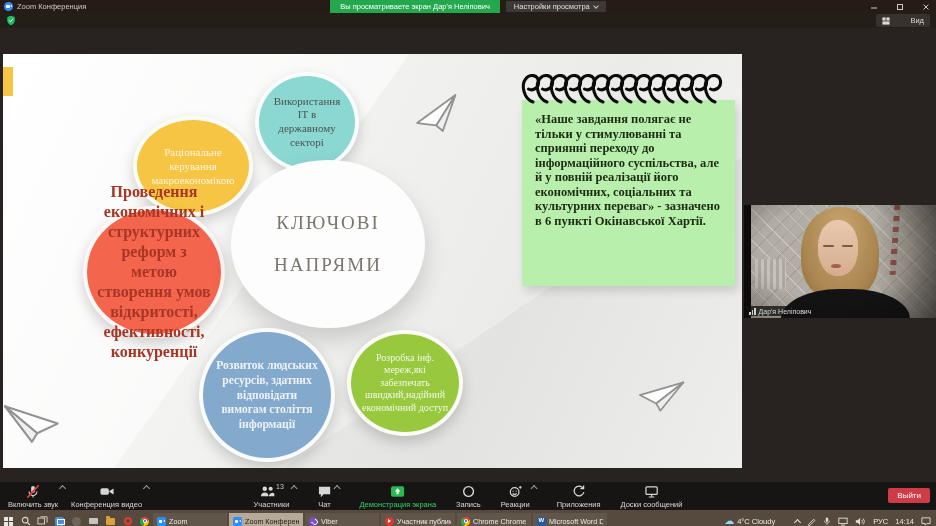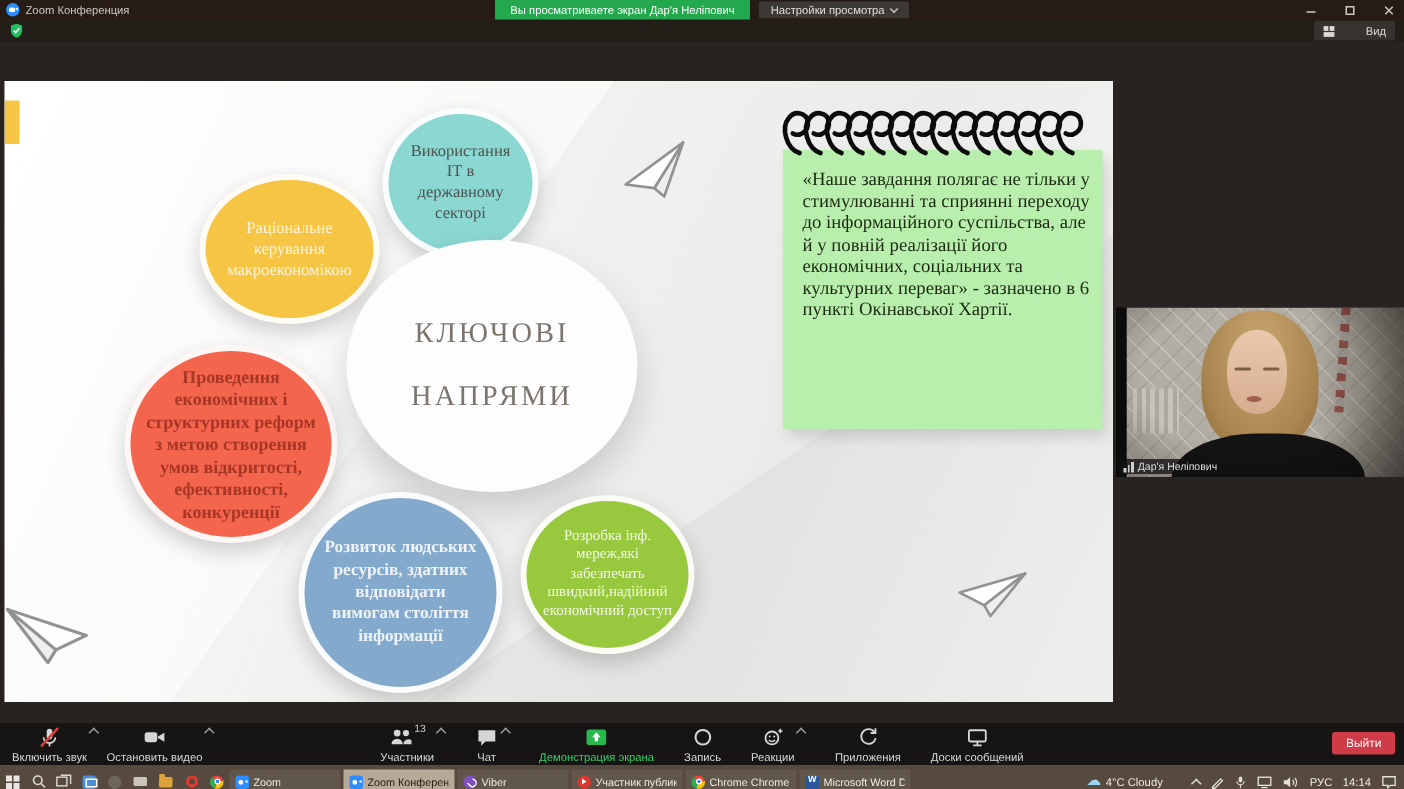--- a/index.html
+++ b/index.html
@@ -44,29 +44,29 @@
     clip-path:polygon(0 0,55% 0,15% 100%,0 100%); }
   .facet2 { position:absolute; inset:0; background:rgba(60,60,60,0.04);
     clip-path:polygon(100% 25%,100% 100%,38% 100%); }
   #yellow-tab { position:absolute; left:0; top:13px; width:10px; height:29px; background:#f6c544; }
 
   .bubble { position:absolute; border-radius:50%; display:flex; align-items:center; justify-content:center;
     text-align:center; font-family:"Liberation Serif", serif; padding:10px;
     border:4px solid rgba(255,255,255,0.95); box-shadow:0 6px 14px rgba(0,0,0,0.18); }
   .b-teal  { left:252px; top:18px;   width:104px; height:100px; background:#8bd7d2; color:#4c5350; font-size:11px; line-height:1.25; }
   .b-yellow{ left:130px; top:62px;  width:120px; height:100px; background:#f6c544; color:#fbf4de; font-size:11px; line-height:1.3; }
-  .b-red   { left:80px;  top:176px; width:142px; height:132px; background:#f4654e; color:#a83625; font-weight:bold; font-size:12px; line-height:1.25; }
+  .b-red   { left:80px;  top:152px; width:142px; height:132px; background:#f4654e; color:#a83625; font-weight:bold; font-size:16px; line-height:1.25; }
   .b-blue  { left:196px; top:274px; width:136px; height:134px; background:#83a9cd; color:#eef3f8; font-weight:bold; font-size:11.5px; line-height:1.3; }
   .b-green { left:344px; top:276px; width:116px; height:106px; background:#97c83e; color:#f3f8e8; font-size:10px; line-height:1.25; }
   .b-center{ left:228px; top:106px; width:194px; height:168px; background:#fdfdfd; color:#7b756e;
     font-size:19px; letter-spacing:2px; line-height:2.2; border:none;
     box-shadow:0 12px 24px rgba(0,0,0,0.16); }
 
   #quote { position:absolute; left:519px; top:46px; width:213px; height:186px; background:#b9efad;
-    padding:12px 8px 8px 13px; font-family:"Liberation Serif", serif; font-weight:normal;
+    padding:12px 8px 8px 13px; font-family:"Liberation Serif", serif; font-weight:bold;
     font-size:12.5px; line-height:1.16; color:#1c2a12; box-shadow:3px 5px 9px rgba(0,0,0,0.14); }
   #spiral { position:absolute; left:517px; top:18px; width:214px; height:34px; }
 
   .plane { position:absolute; }
   .plane1 { left:410px; top:44px;  width:48px; transform:rotate(-14deg); }
   .plane2 { left:634px; top:324px; width:46px; transform:rotate(6deg); }
   .plane3 { left:2px;   top:348px; width:56px; transform:rotate(-4deg); }
 
   
   #webcam { position:absolute; left:744px; top:177px; width:192px; height:113px; background:#101010; overflow:hidden; }
@@ -297,21 +297,21 @@
           <span>Включить звук</span>
         </div>
         <span class="chev"></span>
       </div>
       <div class="btn-row">
         <div class="tbtn">
           <svg width="16" height="15" viewBox="0 0 16 16">
             <rect x="1" y="4.5" width="9" height="7" rx="2" fill="#d6d6d6"></rect>
             <path d="M10.5 7.5 L15 4.8 V11.2 L10.5 8.5 Z" fill="#d6d6d6"></path>
           </svg>
-          <span>Остановить видео</span>
+          <span>Конференция видео</span>
         </div>
         <span class="chev"></span>
       </div>
     </div>
 
     <div id="tb-center">
       <div class="btn-row">
         <div class="tbtn">
           <div style="display:flex;align-items:flex-start;">
             <svg width="16" height="15" viewBox="0 0 16 16">

